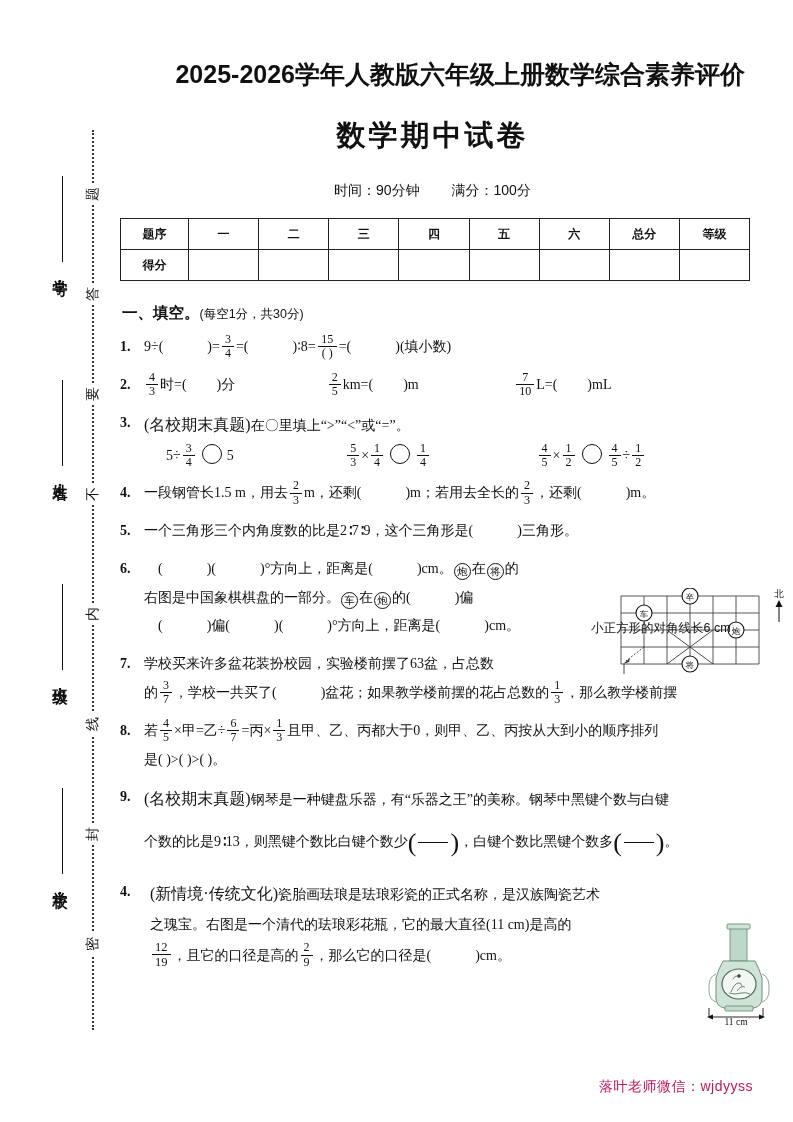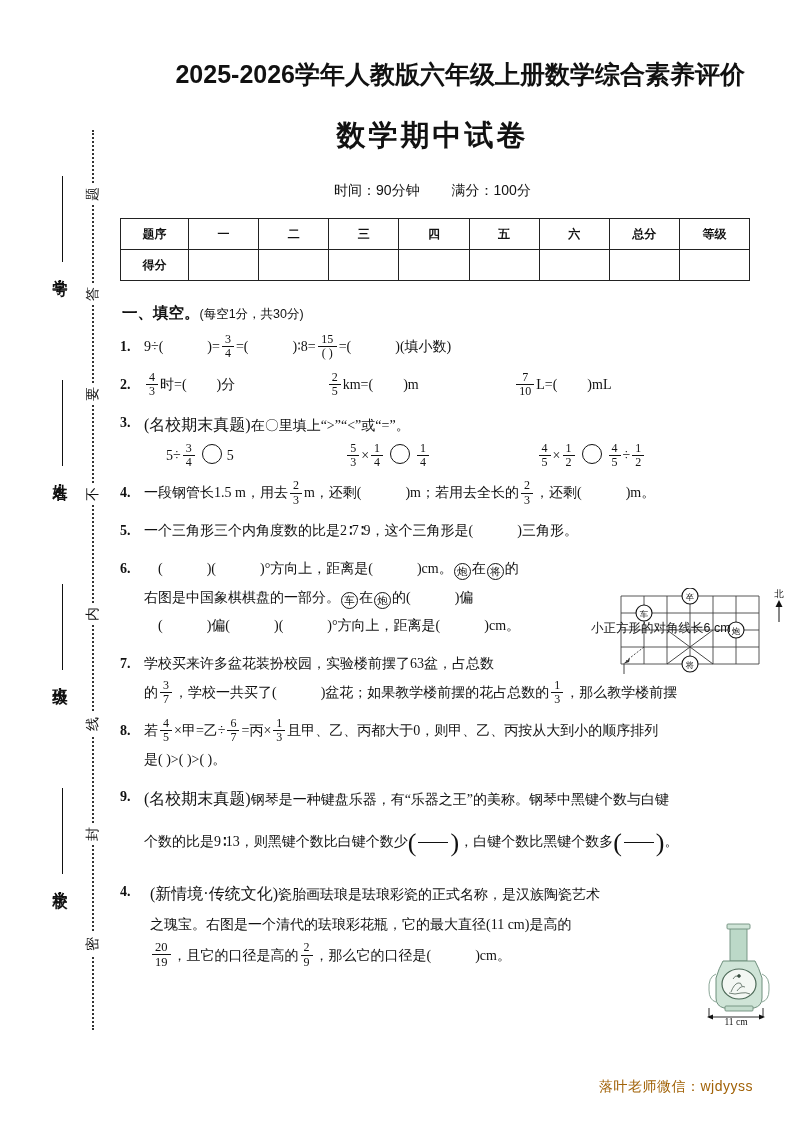--- a/index.html
+++ b/index.html
@@ -207,21 +207,21 @@
     right: 8px; top: 922px;
     width: 92px;
   }
 
   
   #watermark {
     position: absolute;
     left: 0; right: 40px; bottom: 26px;
     text-align: right;
     font-size: 14px;
-    color: #a16207;
+    color: #be185d;
     font-family: "Liberation Sans", "DejaVu Sans", sans-serif;
     letter-spacing: 0.5px;
   }
 </style>
 </head>
 <body>
 
 <div id="seal-col">
   <div class="seal-rule" style="top:176px;height:86px;"></div>
   <div class="seal-label" style="top:268px;">学号：</div>
@@ -359,21 +359,21 @@
   <div class="q">
     <span class="qnum">9.</span>
     <span class="q-line"><span class="tag">(名校期末真题)</span><span>钢琴是一种键盘乐器，有“乐器之王”的美称。钢琴中黑键个数与白键</span></span>
     <span class="q-line"><span>个数的比是9∶13，则黑键个数比白键个数少</span><span class="fracblank"><span class="paren">(</span><span class="bar"></span><span class="paren">)</span></span><span>，白键个数比黑键个数多</span><span class="fracblank"><span class="paren">(</span><span class="bar"></span><span class="paren">)</span></span><span>。</span></span>
   </div>
 
   <div class="q" style="padding-left:30px;">
     <span class="qnum">4.</span>
     <span class="q-line"><span class="tag">(新情境·传统文化)</span><span>瓷胎画珐琅是珐琅彩瓷的正式名称，是汉族陶瓷艺术</span></span>
     <span class="q-line"><span>之瑰宝。右图是一个清代的珐琅彩花瓶，它的最大直径(11 cm)是高的</span></span>
-    <span class="q-line"><span class="frac big"><span class="num">20</span><span class="den">19</span></span><span>，且它的口径是高的</span><span class="frac"><span class="num">2</span><span class="den">9</span></span><span>，那么它的口径是(</span><span class="blank"></span><span>)cm。</span></span>
+    <span class="q-line"><span class="frac big"><span class="num">12</span><span class="den">19</span></span><span>，且它的口径是高的</span><span class="frac"><span class="num">2</span><span class="den">9</span></span><span>，那么它的口径是(</span><span class="blank"></span><span>)cm。</span></span>
   </div>
 
   <div id="chess-figure">
     <svg width="176" height="86" viewBox="0 0 176 86" xmlns="http://www.w3.org/2000/svg">
 
       <g stroke="#444" stroke-width="0.9" fill="none">
         <line x1="8" y1="8" x2="146" y2="8"></line>
         <line x1="8" y1="25" x2="146" y2="25"></line>
         <line x1="8" y1="42" x2="146" y2="42"></line>
         <line x1="8" y1="59" x2="146" y2="59"></line>

